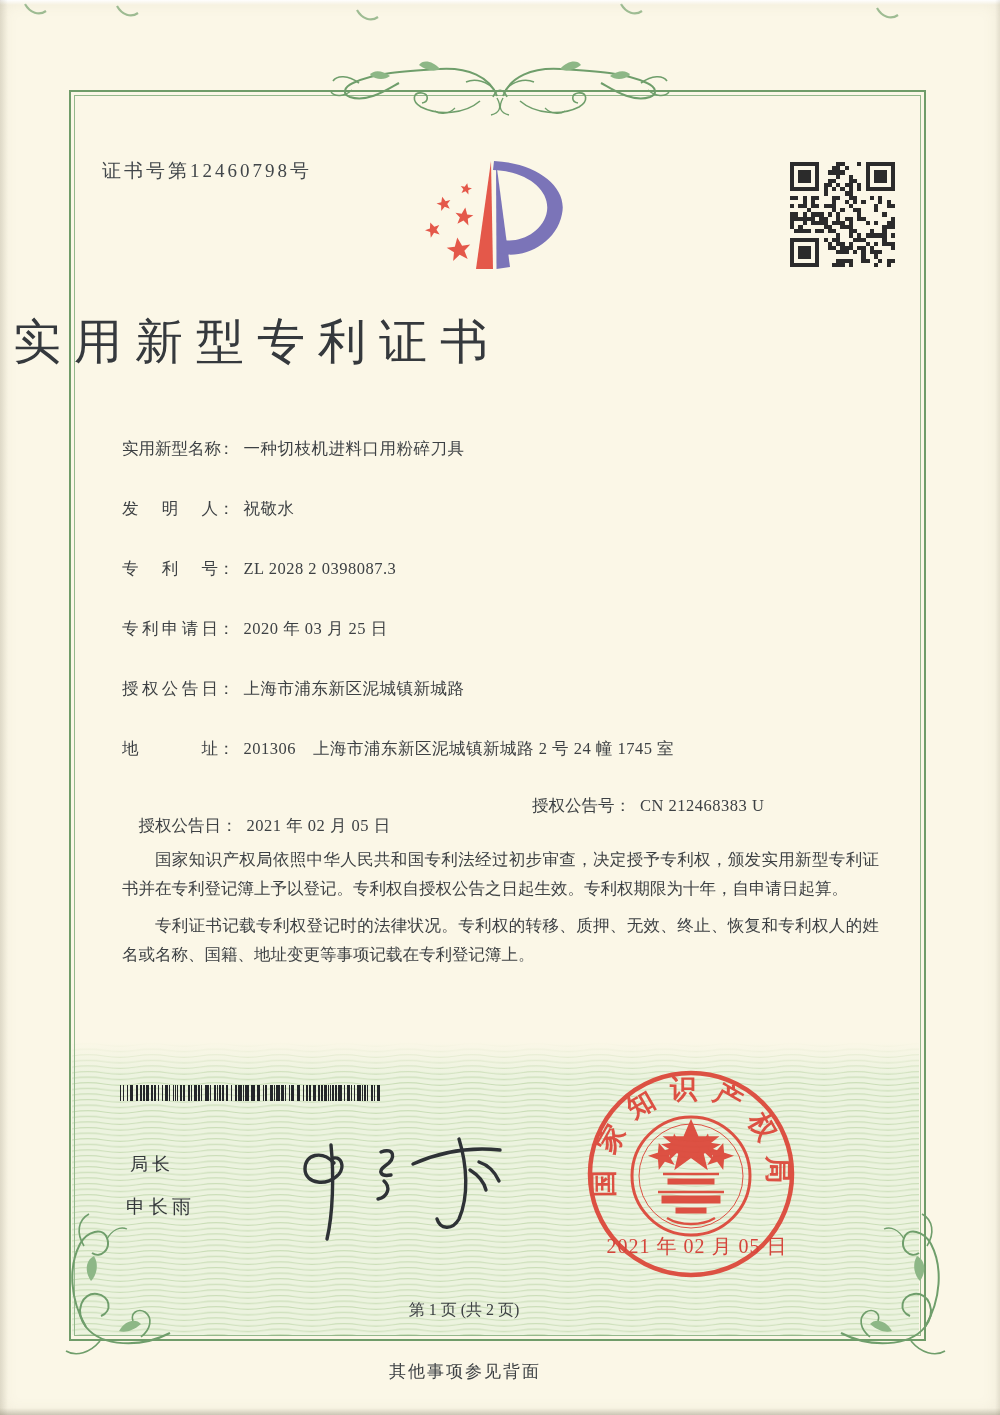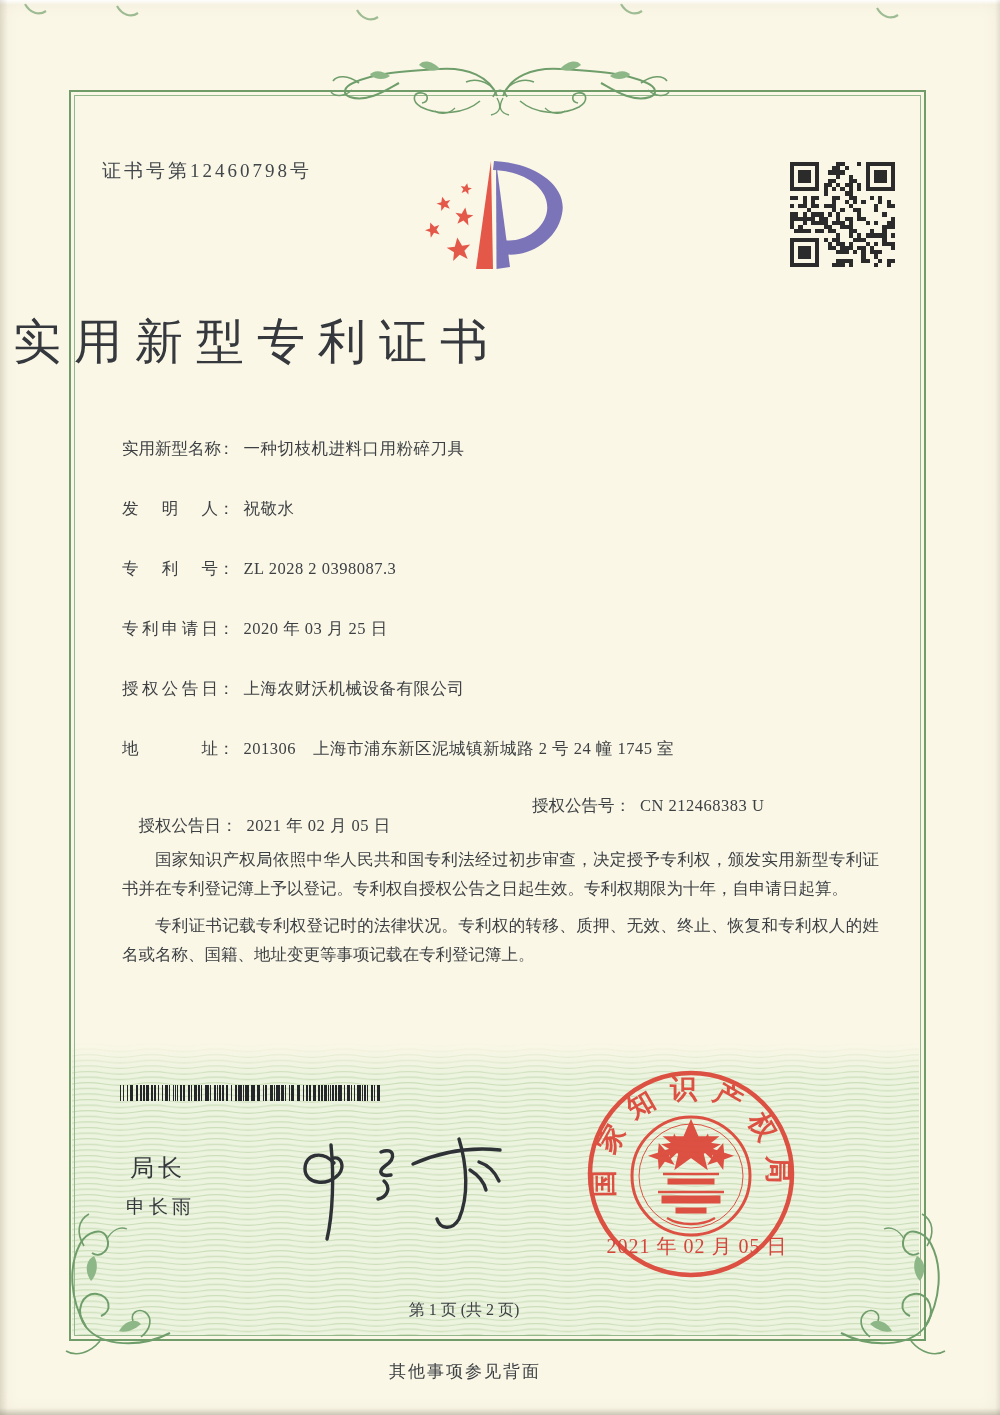--- a/index.html
+++ b/index.html
@@ -42,21 +42,21 @@
   .grant-pair2{position:absolute;left:374px;top:0;white-space:pre;margin-left:36px;}
 
   .paras{position:absolute;left:122px;top:845px;width:757px;font-size:16.5px;line-height:29px;
     text-align:justify;color:#3d4144;}
   .paras p{margin:0;text-indent:2em;}
   .paras p + p{margin-top:8px;}
 
   .barcode{position:absolute;left:120px;top:1085px;width:262px;height:16px;display:flex;align-items:stretch;}
   .barcode div{background:#24262a;height:100%;}
 
-  .sig-title{position:absolute;left:130px;top:1152px;font-size:24px;letter-spacing:4px;color:#34383b;}
+  .sig-title{position:absolute;left:130px;top:1152px;font-size:18px;letter-spacing:4px;color:#34383b;}
   .sig-name{position:absolute;left:126px;top:1194px;font-size:19px;letter-spacing:4px;color:#34383b;}
   .seal-date{position:absolute;left:592px;top:1233px;width:210px;text-align:center;
     font-size:20px;color:#d5443a;letter-spacing:1px;white-space:pre;}
 
   .page-info{position:absolute;left:69px;top:1300px;width:790px;text-align:center;font-size:16px;color:#3d4144;white-space:pre;}
   .back-note{position:absolute;left:0;top:1360px;width:930px;text-align:center;font-size:17px;letter-spacing:2px;color:#3d4144;}
 
   .deco{position:absolute;left:0;top:0;width:1000px;height:1415px;pointer-events:none;}
 </style>
 </head>
@@ -369,21 +369,21 @@
       <rect x="1" y="19" width="5" height="5" fill="#fbf7e7"></rect>
       <rect x="2" y="20" width="3" height="3" fill="#2b2b2b"></rect>
     </svg>
 
   <div class="title">实用新型专利证书</div>
 
   <div class="frow" style="top:498px"><span class="flabel">发明人</span><span>：</span><span class="fvalue">祝敬水</span></div>
   <div class="frow" style="top:438px"><span class="flabel">实用新型名称</span><span>：</span><span class="fvalue">一种切枝机进料口用粉碎刀具</span></div>
   <div class="frow" style="top:558px"><span class="flabel">专利号</span><span>：</span><span class="fvalue">ZL 2028 2 0398087.3</span></div>
   <div class="frow" style="top:618px"><span class="flabel">专利申请日</span><span>：</span><span class="fvalue">2020 年 03 月 25 日</span></div>
-  <div class="frow" style="top:678px"><span class="flabel">授权公告日</span><span>：</span><span class="fvalue">上海农财沃机械设备有限公司</span></div>
+  <div class="frow" style="top:678px"><span class="flabel">授权公告日</span><span>：</span><span class="fvalue">上海市浦东新区泥城镇新城路</span></div>
   <div class="frow" style="top:738px"><span class="flabel">地址</span><span>：</span><span class="fvalue">201306　上海市浦东新区泥城镇新城路 2 号 24 幢 1745 室</span></div>
 
   <div class="frow" style="top:795px">
     <span>授权公告日</span><span>：</span><span class="fvalue">2021 年 02 月 05 日</span>
     <span class="grant-pair2"><span>授权公告号</span><span>：</span><span class="fvalue">CN 212468383 U</span></span>
   </div>
 
   <div class="paras">
     <p>国家知识产权局依照中华人民共和国专利法经过初步审查，决定授予专利权，颁发实用新型专利证书并在专利登记簿上予以登记。专利权自授权公告之日起生效。专利权期限为十年，自申请日起算。</p>
     <p>专利证书记载专利权登记时的法律状况。专利权的转移、质押、无效、终止、恢复和专利权人的姓名或名称、国籍、地址变更等事项记载在专利登记簿上。</p>

